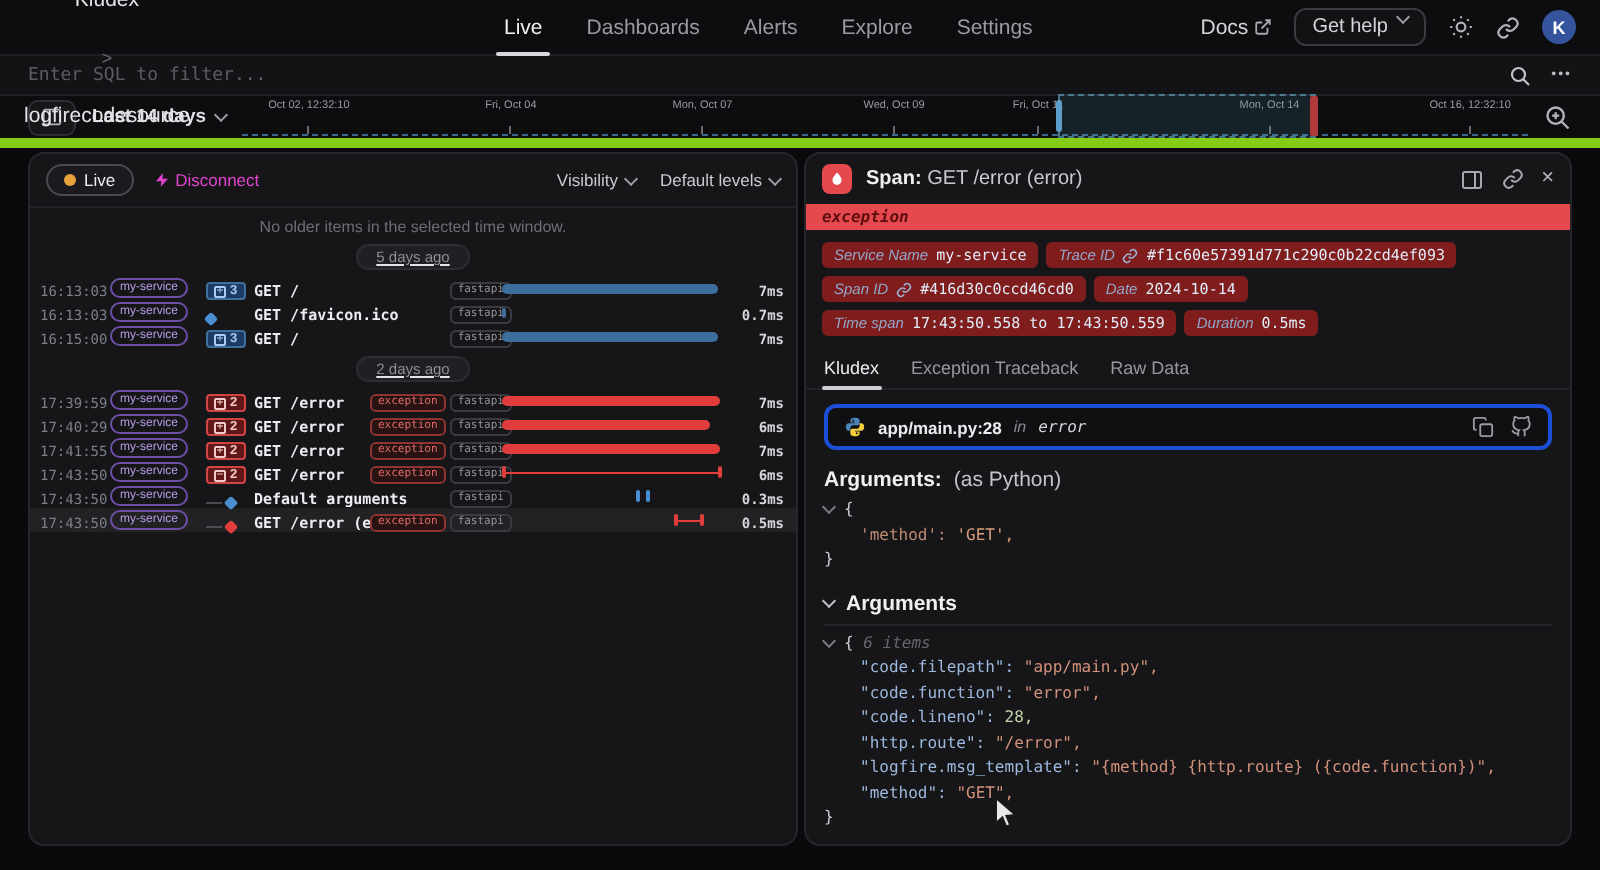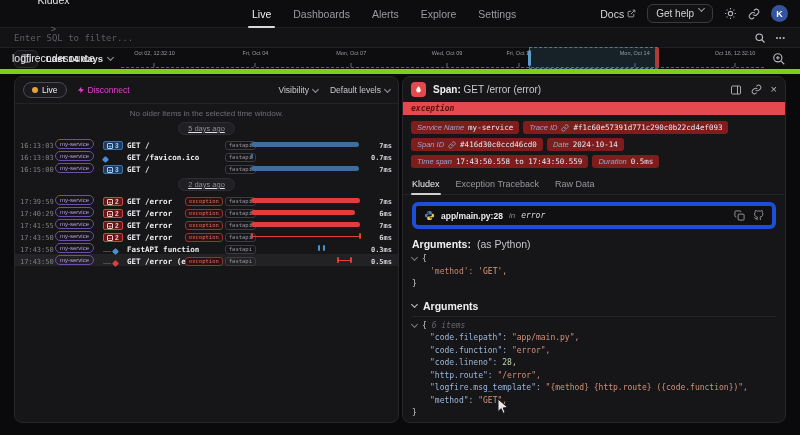--- a/index.html
+++ b/index.html
@@ -122,21 +122,21 @@
     display:flex; align-items:center; gap:4px; white-space:nowrap; }
   .mbadge .lbl { font-style:italic; color:#93a7cb; }
   .mbadge .val { color:#e2ebf8; font-family:"DejaVu Sans Mono", monospace; }
   .sp-tabs { display:flex; gap:14px; padding:3px 8px 0; border-bottom:1px solid #222227; }
   .sp-tab { font-size:9px; color:#97979f; padding:3px 1px 5px; position:relative; }
   .sp-tab.active { color:#eeeef1; }
   .sp-tab.active::after { content:""; position:absolute; left:0; right:0; bottom:-1px;
     height:2px; background:#cfcfd4; border-radius:2px; }
   .sp-body { padding:7px 9px; overflow:hidden; }
   .codecard { display:flex; align-items:center; gap:6px; background:#101013;
-    border:4px solid #1d4ed8; border-radius:6px; padding:4px 8px; }
+    border:2px solid #1d4ed8; border-radius:6px; padding:4px 8px; }
   .codecard .file { font-size:8.5px; font-weight:bold; color:#ececf0; }
   .codecard .in { font-size:8px; font-style:italic; color:#8a8a92; }
   .codecard .fn { font-size:8px; font-style:italic; color:#d6d6da; font-family:"DejaVu Sans Mono", monospace; }
   .codecard .cicons { margin-left:auto; display:flex; gap:8px; color:#9a9aa1; }
   .sec-h { margin-top:9px; font-size:10.5px; font-weight:bold; color:#f0f0f3;
     display:flex; align-items:center; gap:6px; }
   .sec-h .sub { font-weight:normal; color:#c3c3c9; }
   .sec-h .chev { border-color:#c3c3c9; }
   .sec-hr { border:none; border-top:1px solid #232328; margin:4px 0 2px; }
   .code { font-family:"DejaVu Sans Mono", monospace; font-size:8px; line-height:12.5px;
@@ -416,21 +416,21 @@
       <span class="t-dur mono">6ms</span>
     </div>
 
     <div class="trow">
       <span class="t-time mono">17:43:50</span>
       <span class="t-svc"><span class="svc">my-service</span></span>
       <span class="t-lv">
           <span class="conn"></span>
           <span class="dia blue"></span>
         </span>
-      <span class="t-name mono">FastAPI function</span>
+      <span class="t-name mono">Default arguments</span>
       <span class="t-tags">
           <span class="tag">fastapi</span>
         </span>
       <span class="t-bar">
           <span class="cap blue" style="left:60%"></span>
           <span class="cap blue" style="left:calc(60% + 5px)"></span>
         </span>
       <span class="t-dur mono">0.3ms</span>
     </div>
 

